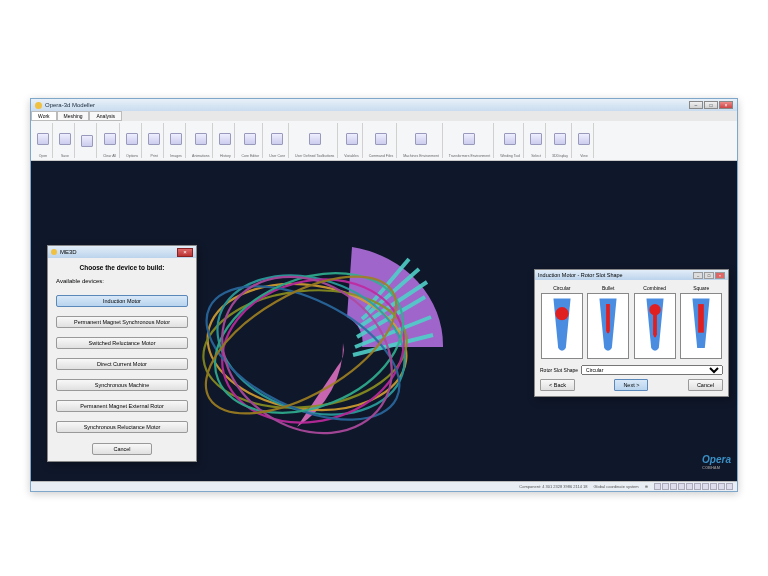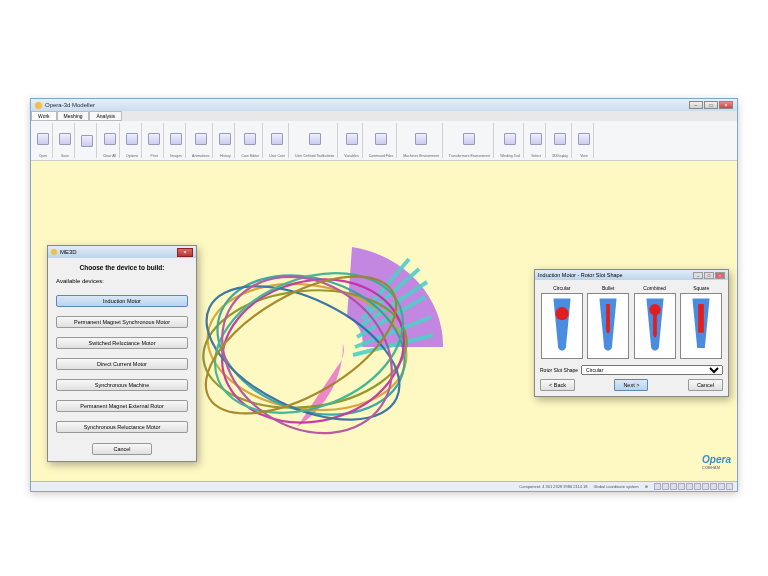--- a/index.html
+++ b/index.html
@@ -11,21 +11,21 @@
 .winbtn.close { background: linear-gradient(#e88,#c44); color: #fff; }
 .tabs { display: flex; background: #e8e8e8; font-size: 5px; }
 .tab { padding: 1px 6px; border: .5px solid #bbb; background: #f8f8f8; }
 .tab.active { background: #fff; }
 .ribbon { height: 40px; background: #f4f6f8; border-bottom: 1px solid #ccc; display: flex; font-size: 4px; padding: 2px 3px; gap: 3px; }
 .rgroup { display: flex; flex-direction: column; align-items: center; border-right: .5px solid #d0d0d0; padding: 0 3px; }
 .rgroup .icons { display: flex; gap: 2px; flex: 1; align-items: center; }
 .ricon { width: 12px; height: 12px; background: linear-gradient(#eef,#cce); border: .5px solid #99b; border-radius: 1px; }
 .rlabel { font-size: 3.5px; color: #666; }
 .statusrow { height: 8px; font-size: 4.5px; padding: 0 4px; color: #555; border-bottom: .5px solid #ddd; display: flex; align-items: center; }
-.canvas { position: absolute; top: 62px; left: 0; right: 0; bottom: 10px; background: #fef9c3; }
+.canvas { position: absolute; top: 62px; left: 0; right: 0; bottom: 10px; background: #0f172a; }
 .logo { position: absolute; bottom: 11px; right: 6px; font-size: 10px; font-weight: bold; color: #3a8fc4; font-style: italic; }
 .logo sub { font-size: 4px; color: #888; font-style: normal; display: block; }
 .statusbar { position: absolute; bottom: 0; left: 0; right: 0; height: 10px; background: #e8eef4; border-top: .5px solid #bbb; font-size: 4px; display: flex; align-items: center; justify-content: flex-end; padding: 0 4px; gap: 6px; color: #555; }
 .sbicons { display: flex; gap: 1px; }
 .sbicon { width: 7px; height: 7px; background: #dde; border: .5px solid #aab; }
 
 
 .dlg1 { position: absolute; left: 16px; top: 84px; width: 150px; background: #f0f0f0; border: 1px solid #888; box-shadow: 2px 3px 8px rgba(0,0,0,.3); }
 .dlg1 .tb { height: 12px; background: linear-gradient(#e2edf8,#bcd4ec); display: flex; align-items: center; padding: 0 3px; font-size: 6px; }
 .dlg1 .tb .x { margin-left: auto; width: 16px; height: 9px; background: linear-gradient(#d66,#b33); color: #fff; text-align: center; font-size: 6px; border: .5px solid #822; }

